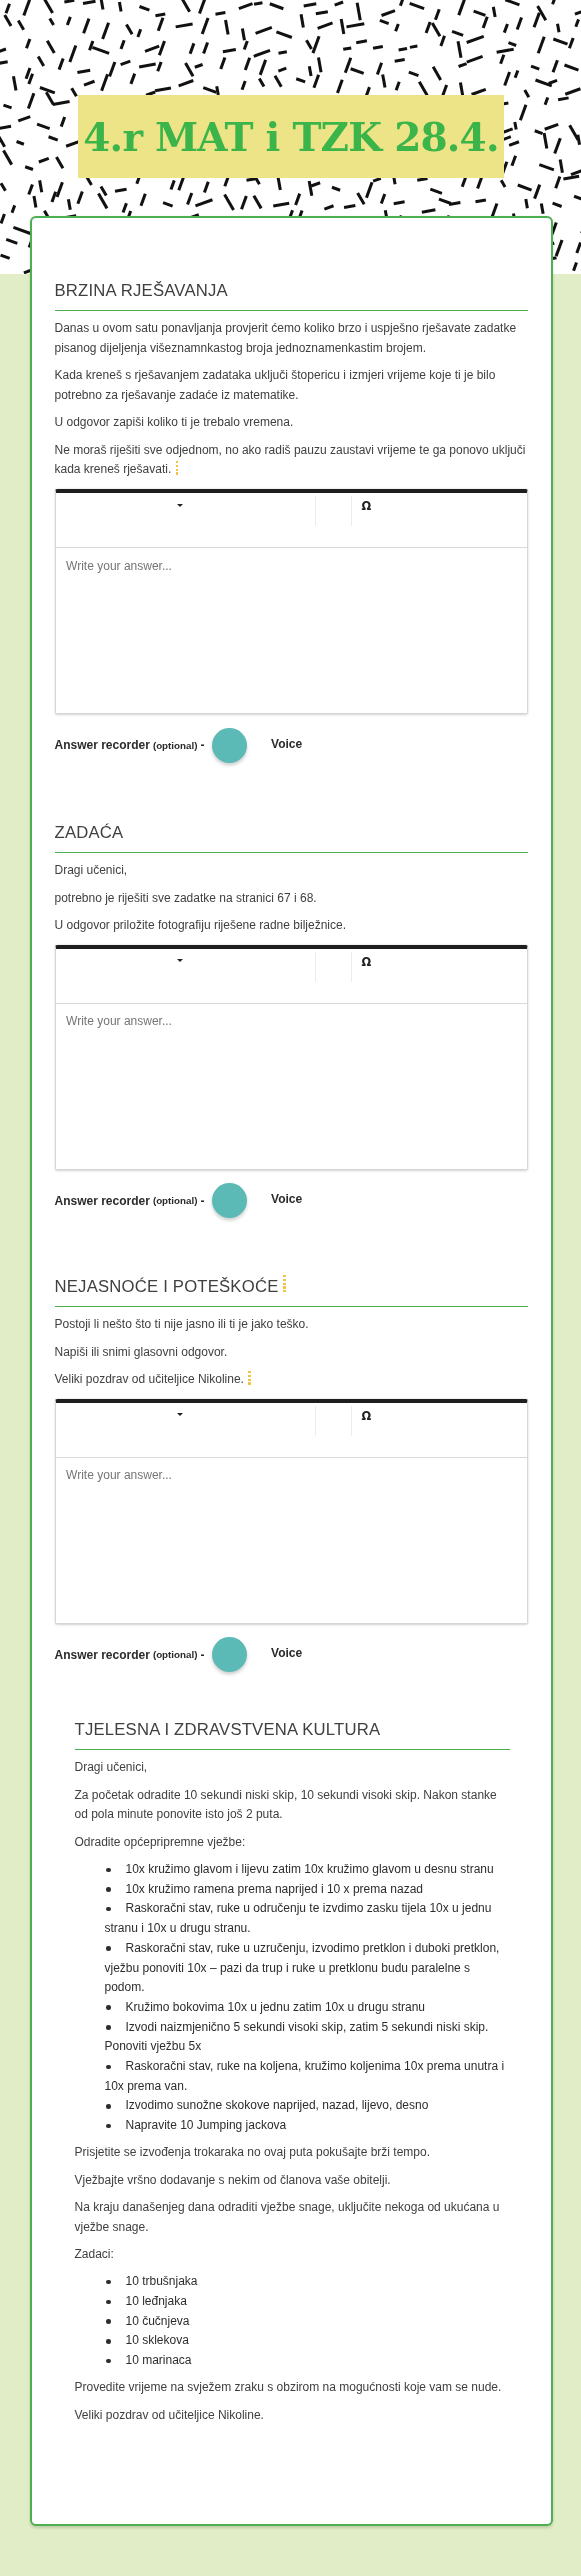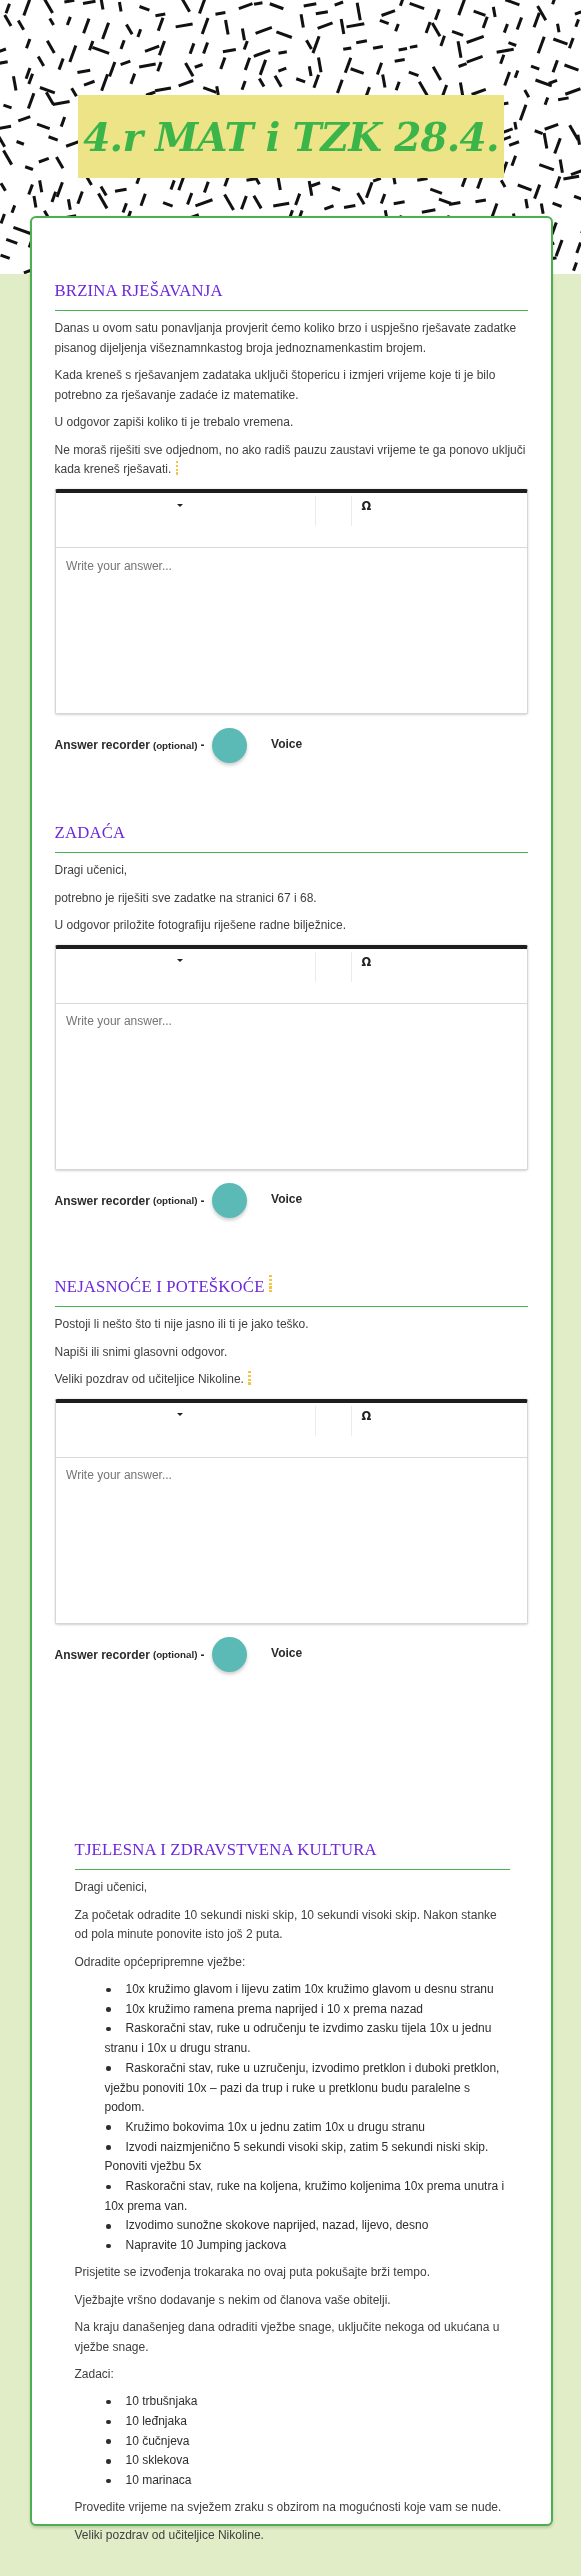--- a/index.html
+++ b/index.html
@@ -16,36 +16,36 @@
     background: #ffffff; overflow: hidden;
   }
   .hero svg { position: absolute; left: 0; top: 0; }
   .banner {
     position: absolute; left: 78px; top: 95px; width: 426px; height: 83px;
     background: #ede487;
     display: flex; align-items: center; justify-content: center;
   }
   .banner-title {
     font-family: "DejaVu Serif", serif;
-    font-style: italic; font-weight: bold;
+    font-weight: bold;
     font-size: 39px; letter-spacing: -0.8px;
     color: #3bb44a;
   }
   .card {
     position: absolute; left: 29.5px; top: 216px; width: 523px; height: 2310px;
     background: #ffffff;
     border: 2.3px solid #4caf50;
     border-radius: 6px;
     box-shadow: 0 1.5px 3px rgba(0,0,0,0.15);
   }
   .section { position: absolute; left: 23px; width: 473px; }
   .section.tzk { left: 43px; width: 435px; }
   .sec-title {
-    font-family: Liberation Serif, serif;
-    font-size: 16.7px; color: #6d28d9; letter-spacing: 0.2px;
+    font-family: Liberation Sans, sans-serif;
+    font-size: 16.7px; color: #404040; letter-spacing: 0.2px;
     font-weight: normal; line-height: 23px;
     display: flex; align-items: flex-start;
   }
   .sec-title .marker {
     display: inline-block; width: 3px; height: 16.7px; margin-left: 4.5px;
     background: repeating-linear-gradient(#f5c242 0 2.3px, transparent 2.3px 3.8px);
   }
   .divider { height: 0.8px; background: #4caf50; margin: 7.6px 0 9px 0; }
   .para { font-size: 12px; line-height: 19.7px; margin-bottom: 7.6px; color: #404040; }
   .para .cursor {
@@ -621,21 +621,21 @@
     </div>
     <div class="recorder">
       <span class="lbl">Answer recorder</span>
       <span class="opt">(optional)</span>
       <span class="dash">-</span>
       <div class="rec-btn"></div>
       <span class="voice">Voice</span>
     </div>
   </div>
 
-  <div class="section tzk" style="top:1620px;">
+  <div class="section tzk" style="top:1500px;">
     <h2 class="sec-title">
         <span>TJELESNA I ZDRAVSTVENA KULTURA</span>
       </h2>
     <div class="divider"></div>
     <p class="para">Dragi učenici,</p>
     <p class="para">Za početak odradite 10 sekundi niski skip, 10 sekundi visoki skip. Nakon stanke od pola minute ponovite isto još 2 puta.</p>
     <p class="para">Odradite općepripremne vježbe:</p>
     <ul class="bullets wrap">
       <li><span class="dot"></span><span>10x kružimo glavom i lijevu zatim 10x kružimo glavom u desnu stranu</span></li>
       <li><span class="dot"></span><span>10x kružimo ramena prema naprijed i 10 x prema nazad</span></li>

